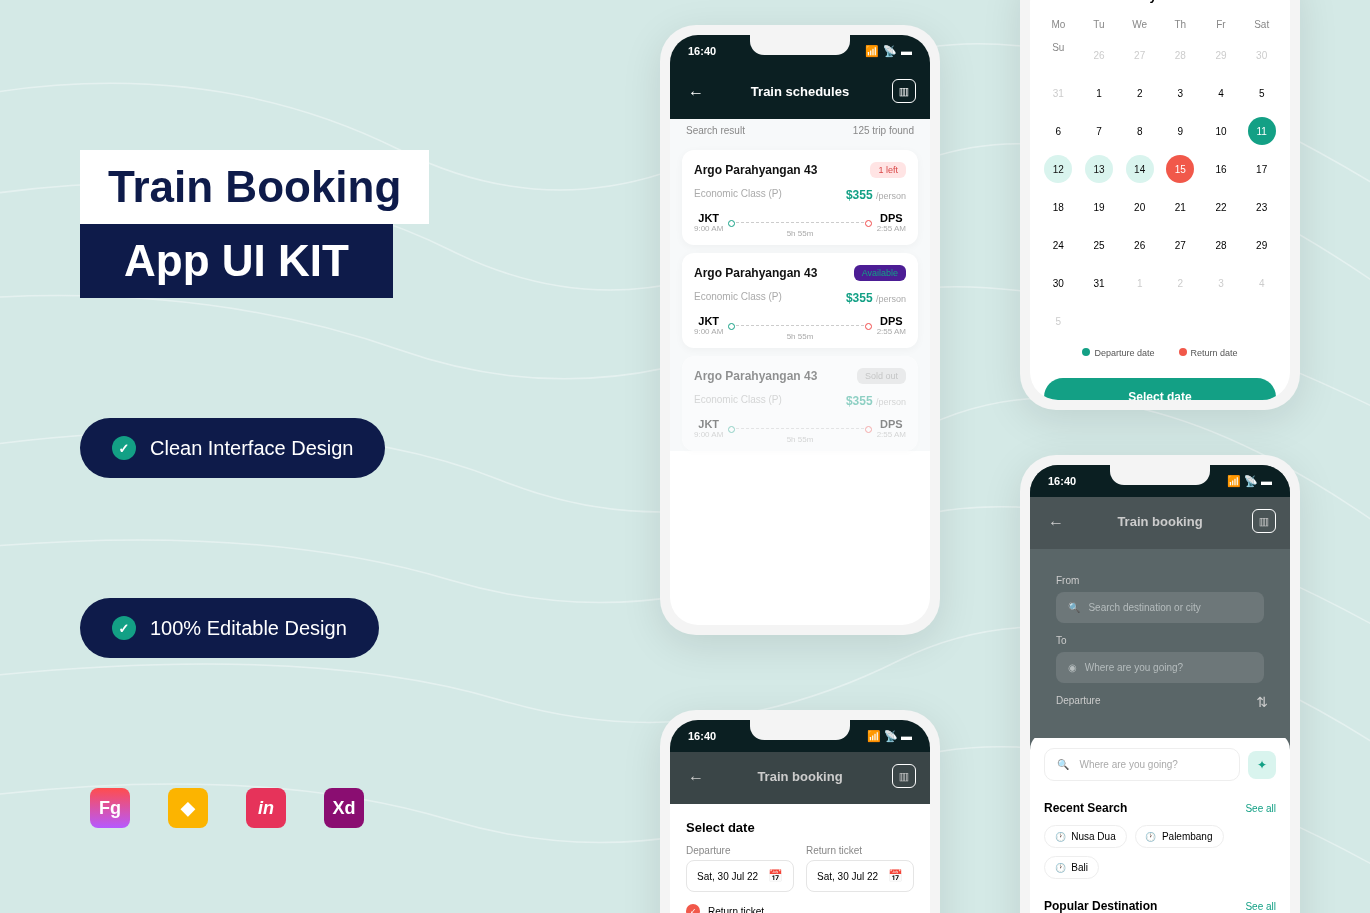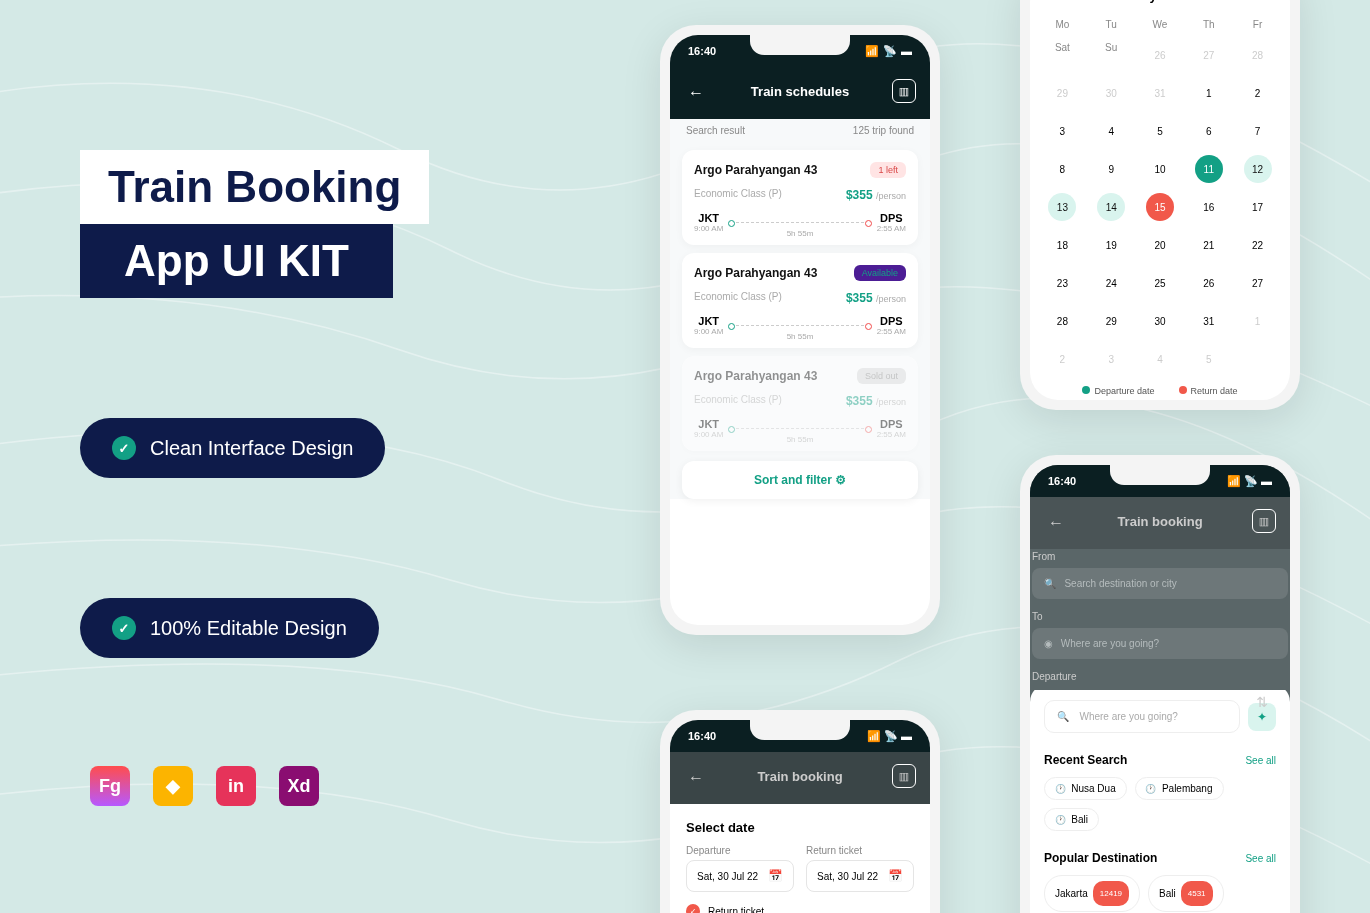--- a/index.html
+++ b/index.html
@@ -47,25 +47,25 @@
   gap: 14px;
   font-size: 20px;
   margin-top: 26px;
 }
 .pill:first-of-type { margin-top: 120px; }
 .check-circle {
   width: 24px; height: 24px; background: #13a085; border-radius: 50%;
   display: inline-flex; align-items: center; justify-content: center;
   color: #fff; font-size: 13px; font-weight: bold;
 }
-.tool-icons { position: absolute; left: 90px; top: 766px; display: flex; gap: 23px; }
+.tool-icons { position: absolute; left: 90px; top: 788px; display: flex; gap: 38px; }
 .tool-icon { width: 40px; height: 40px; border-radius: 8px; display: flex; align-items: center; justify-content: center; font-size: 18px; font-weight: bold; color: #fff; }
 .figma { background: linear-gradient(#ff4d4d,#b659ff); }
 .sketch { background: #fcb400; }
-.invision { background: #e6335a; }
+.invision { background: #e6335a; font-style: italic; }
 .xd { background: #8a0d71; }
 
 
 .phone {
   position: absolute;
   width: 280px;
   background: #f4f4f4;
   border-radius: 36px;
   padding: 10px;
   box-shadow: 0 10px 40px rgba(0,0,0,0.1);
@@ -134,21 +134,21 @@
   text-align: center; font-size: 12px; color: #13a085; font-weight: 600;
   box-shadow: 0 2px 8px rgba(0,0,0,0.06);
 }
 .body-grey { background: #f7f9fa; }
 
 
 .phone2 { left: 1020px; top: -35px; height: 445px; }
 .cal-header { display: flex; justify-content: space-between; align-items: center; padding: 12px 16px; }
 .cal-title { font-size: 13px; font-weight: 700; }
 .cal-nav { font-size: 14px; color: #555; cursor: pointer; }
-.cal-grid { display: grid; grid-template-columns: repeat(5, 1fr); gap: 4px; padding: 0 10px; }
+.cal-grid { display: grid; grid-template-columns: repeat(6, 1fr); gap: 4px; padding: 0 10px; }
 .cal-dow { font-size: 10px; text-align: center; color: #888; padding: 4px 0; }
 .cal-day { width: 28px; height: 28px; display: flex; align-items: center; justify-content: center; font-size: 10px; border-radius: 50%; margin: 3px auto; cursor: pointer; }
 .cal-day.dim { color: #ccc; }
 .cal-day.depart { background: #13a085; color: #fff; }
 .cal-day.range { background: #d9f4ee; color: #111; }
 .cal-day.return { background: #f1584a; color: #fff; }
 .cal-legend { display: flex; justify-content: center; gap: 24px; padding: 10px; font-size: 9px; color: #555; }
 .legend-dot { width: 8px; height: 8px; border-radius: 50%; display: inline-block; margin-right: 4px; }
 .btn-primary { background: #13a085; color: #fff; border-radius: 24px; padding: 12px; text-align: center; font-size: 12px; font-weight: 600; margin: 10px 14px 16px; }
 
@@ -162,21 +162,21 @@
 .date-input {
   border: 1px solid #e5e5e5; border-radius: 8px; padding: 8px 10px;
   display: flex; justify-content: space-between; align-items: center; font-size: 10px;
 }
 .cal-icon { color: #13a085; font-size: 12px; }
 .return-check { display: flex; align-items: center; gap: 8px; padding: 12px 16px; font-size: 10px; }
 .check-on { width: 14px; height: 14px; background: #f1584a; border-radius: 50%; display: inline-flex; align-items: center; justify-content: center; color: #fff; font-size: 8px; }
 
 
 .phone4 { left: 1020px; top: 455px; height: 520px; }
-.dim-body { background: #5a6668; padding: 2px; }
+.dim-body { background: #5a6668; padding: 26px; }
 .form-label { font-size: 10px; color: #ccc; margin-bottom: 6px; }
 .form-input {
   background: #6d7779; border-radius: 8px; padding: 10px 12px; color: #b5bcbd;
   font-size: 10px; display: flex; align-items: center; gap: 8px; margin-bottom: 12px;
 }
 .swap-icon { position: absolute; right: 22px; top: 145px; color: #ccc; font-size: 14px; }
 .sheet { background: #fff; border-radius: 18px 18px 0 0; padding: 16px 14px; margin-top: -6px; }
 .search-field {
   display: flex; align-items: center; gap: 10px; background: #fff;
   border: 1px solid #eee; border-radius: 10px; padding: 10px 12px; font-size: 10px; color: #aaa;
@@ -318,23 +318,20 @@
       <div class="trip-line">
                 <span class="trip-duration">5h 55m</span>
               </div>
       <div class="trip-col">
                 <div class="trip-code">DPS</div>
                 <div class="trip-time">2:55 AM</div>
               </div>
     </div>
   </div>
         </div>
-      <div class="sort-filter">
-        <span>Sort and filter</span> <span>⚙</span>
-      </div>
     </div>
   </div>
 </div>
 
 <div class="phone phone2">
   <div class="phone-inner">
     <div class="cal-header">
       <span class="cal-nav">‹</span>
       <span class="cal-title">July 2022</span>
       <span class="cal-nav">›</span>

